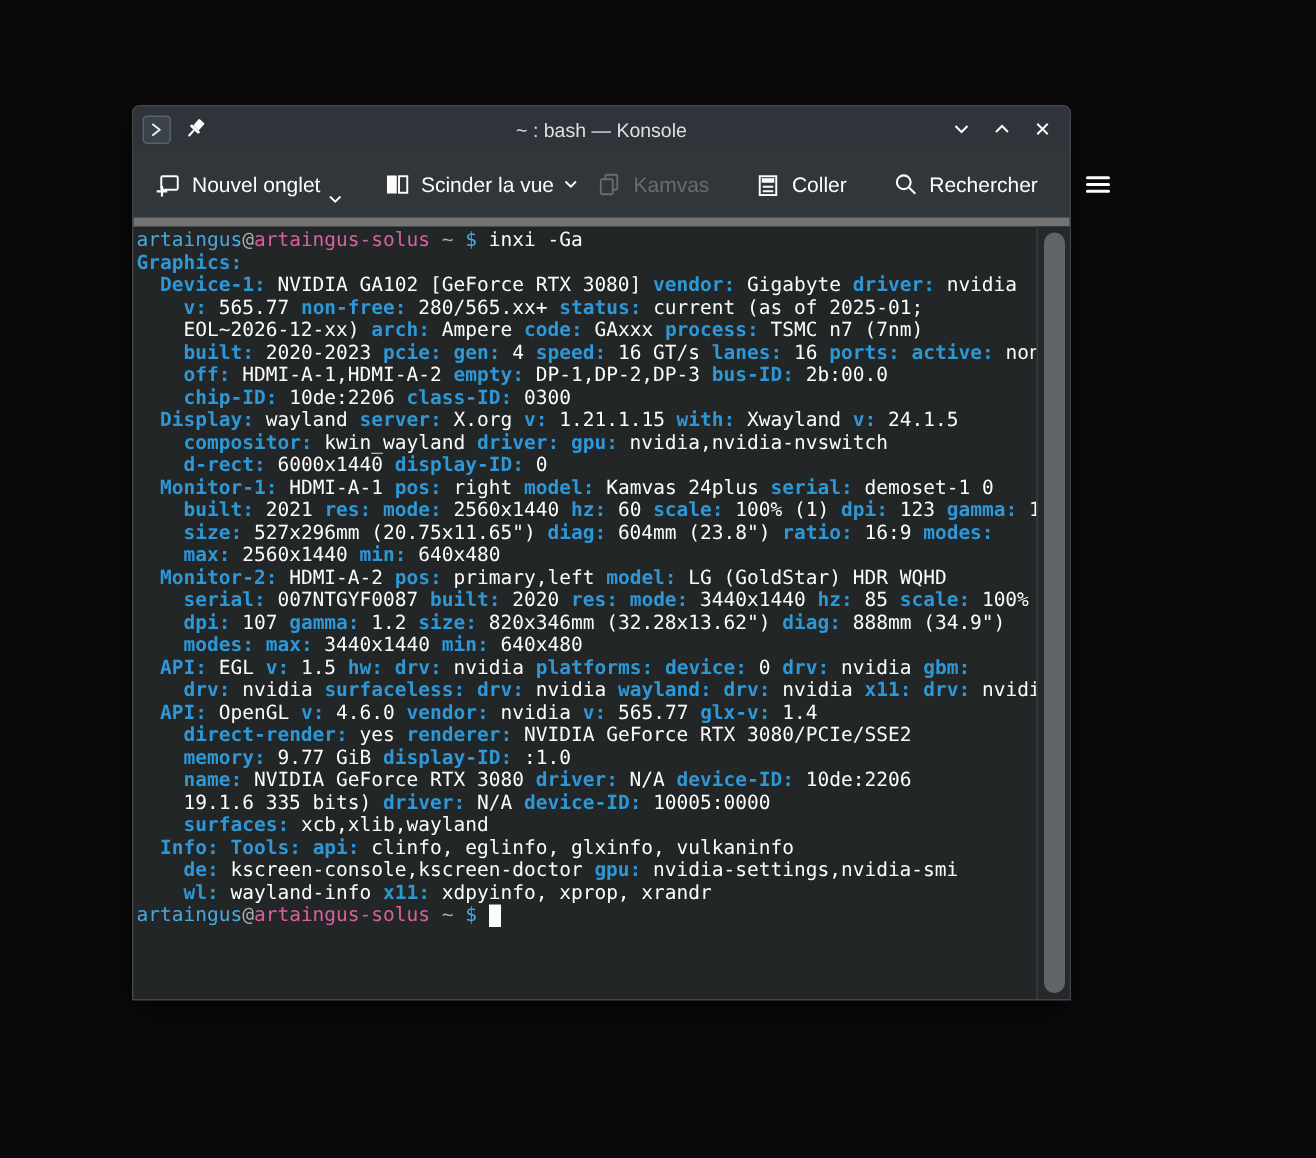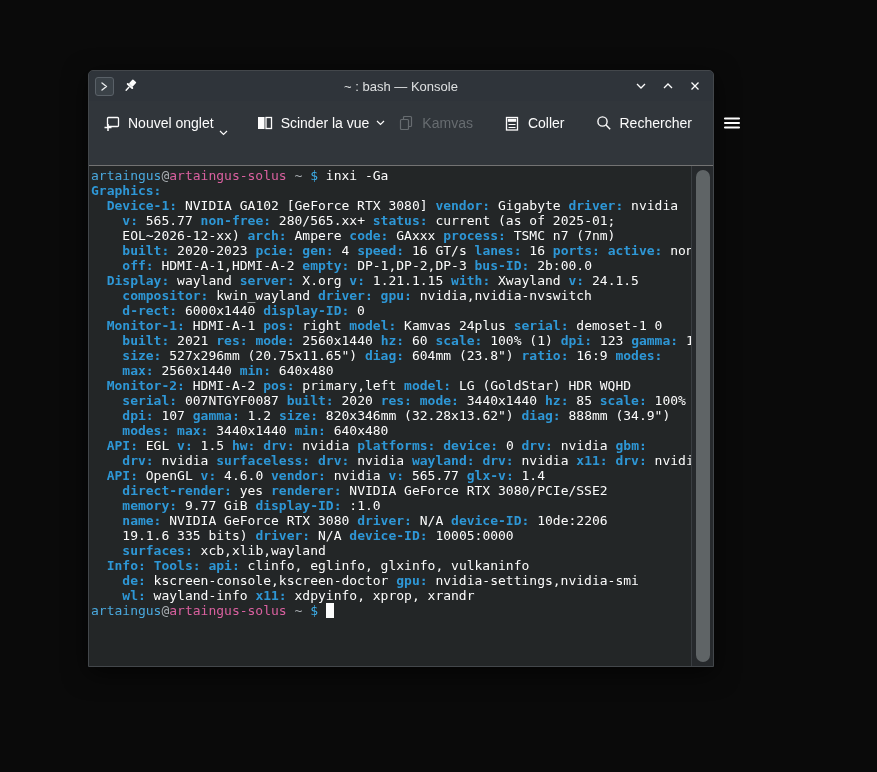--- a/index.html
+++ b/index.html
@@ -45,21 +45,21 @@
   .tool-btn{display:flex;align-items:center;gap:7px;padding:6px 6px;border-radius:3px;}
   .tool-btn .lbl{white-space:nowrap;}
   .tool-btn.disabled{color:var(--disabled);}
   .grp-left{display:flex;align-items:center;gap:16px;}
   .grp-right{margin-left:auto;display:flex;align-items:center;gap:18px;}
   .caret-under{align-self:flex-end;margin-left:-2px;margin-bottom:-4px;}
 
   
   .terminal{
     flex:1;display:flex;background:var(--terminal-bg);
-    border-top:1px solid #737373;min-height:0;margin-top:20px;
+    border-top:6px solid #737373;min-height:0;
   }
   .term-text{
     flex:1;padding:2px 0 0 2px;overflow:hidden;
     font-family:"DejaVu Sans Mono",monospace;font-size:13px;line-height:15px;
   }
   .tline{white-space:pre;height:15px;}
   .seg-k{color:var(--key-blue);font-weight:bold;}
   .seg-w{color:var(--fg);}
   .seg-u{color:var(--user-blue);}
   .seg-h{color:var(--host-pink);}
@@ -172,20 +172,21 @@
 
   <div class="terminal">
     <div class="term-text">
         <div class="tline"><span class="seg-u">artaingus</span><span class="seg-g">@</span><span class="seg-h">artaingus-solus</span><span class="seg-g"> ~ </span><span class="seg-d">$ </span><span class="seg-w">inxi -Ga</span></div>
         <div class="tline"><span class="seg-k">Graphics:</span></div>
         <div class="tline"><span class="seg-w">  </span><span class="seg-k">Device-1:</span><span class="seg-w"> NVIDIA GA102 [GeForce RTX 3080] </span><span class="seg-k">vendor:</span><span class="seg-w"> Gigabyte </span><span class="seg-k">driver:</span><span class="seg-w"> nvidia</span></div>
         <div class="tline"><span class="seg-w">    </span><span class="seg-k">v:</span><span class="seg-w"> 565.77 </span><span class="seg-k">non-free:</span><span class="seg-w"> 280/565.xx+ </span><span class="seg-k">status:</span><span class="seg-w"> current (as of 2025-01;</span></div>
         <div class="tline"><span class="seg-w">    EOL~2026-12-xx) </span><span class="seg-k">arch:</span><span class="seg-w"> Ampere </span><span class="seg-k">code:</span><span class="seg-w"> GAxxx </span><span class="seg-k">process:</span><span class="seg-w"> TSMC n7 (7nm)</span></div>
         <div class="tline"><span class="seg-w">    </span><span class="seg-k">built:</span><span class="seg-w"> 2020-2023 </span><span class="seg-k">pcie:</span><span class="seg-w"> </span><span class="seg-k">gen:</span><span class="seg-w"> 4 </span><span class="seg-k">speed:</span><span class="seg-w"> 16 GT/s </span><span class="seg-k">lanes:</span><span class="seg-w"> 16 </span><span class="seg-k">ports:</span><span class="seg-w"> </span><span class="seg-k">active:</span><span class="seg-w"> none</span></div>
         <div class="tline"><span class="seg-w">    </span><span class="seg-k">off:</span><span class="seg-w"> HDMI-A-1,HDMI-A-2 </span><span class="seg-k">empty:</span><span class="seg-w"> DP-1,DP-2,DP-3 </span><span class="seg-k">bus-ID:</span><span class="seg-w"> 2b:00.0</span></div>
+        <div class="tline"><span class="seg-w">    </span><span class="seg-k">chip-ID:</span><span class="seg-w"> 10de:2206 </span><span class="seg-k">class-ID:</span><span class="seg-w"> 0300</span></div>
         <div class="tline"><span class="seg-w">  </span><span class="seg-k">Display:</span><span class="seg-w"> wayland </span><span class="seg-k">server:</span><span class="seg-w"> X.org </span><span class="seg-k">v:</span><span class="seg-w"> 1.21.1.15 </span><span class="seg-k">with:</span><span class="seg-w"> Xwayland </span><span class="seg-k">v:</span><span class="seg-w"> 24.1.5</span></div>
         <div class="tline"><span class="seg-w">    </span><span class="seg-k">compositor:</span><span class="seg-w"> kwin_wayland </span><span class="seg-k">driver:</span><span class="seg-w"> </span><span class="seg-k">gpu:</span><span class="seg-w"> nvidia,nvidia-nvswitch</span></div>
         <div class="tline"><span class="seg-w">    </span><span class="seg-k">d-rect:</span><span class="seg-w"> 6000x1440 </span><span class="seg-k">display-ID:</span><span class="seg-w"> 0</span></div>
         <div class="tline"><span class="seg-w">  </span><span class="seg-k">Monitor-1:</span><span class="seg-w"> HDMI-A-1 </span><span class="seg-k">pos:</span><span class="seg-w"> right </span><span class="seg-k">model:</span><span class="seg-w"> Kamvas 24plus </span><span class="seg-k">serial:</span><span class="seg-w"> demoset-1 0</span></div>
         <div class="tline"><span class="seg-w">    </span><span class="seg-k">built:</span><span class="seg-w"> 2021 </span><span class="seg-k">res:</span><span class="seg-w"> </span><span class="seg-k">mode:</span><span class="seg-w"> 2560x1440 </span><span class="seg-k">hz:</span><span class="seg-w"> 60 </span><span class="seg-k">scale:</span><span class="seg-w"> 100% (1) </span><span class="seg-k">dpi:</span><span class="seg-w"> 123 </span><span class="seg-k">gamma:</span><span class="seg-w"> 1.2</span></div>
         <div class="tline"><span class="seg-w">    </span><span class="seg-k">size:</span><span class="seg-w"> 527x296mm (20.75x11.65") </span><span class="seg-k">diag:</span><span class="seg-w"> 604mm (23.8") </span><span class="seg-k">ratio:</span><span class="seg-w"> 16:9 </span><span class="seg-k">modes:</span></div>
         <div class="tline"><span class="seg-w">    </span><span class="seg-k">max:</span><span class="seg-w"> 2560x1440 </span><span class="seg-k">min:</span><span class="seg-w"> 640x480</span></div>
         <div class="tline"><span class="seg-w">  </span><span class="seg-k">Monitor-2:</span><span class="seg-w"> HDMI-A-2 </span><span class="seg-k">pos:</span><span class="seg-w"> primary,left </span><span class="seg-k">model:</span><span class="seg-w"> LG (GoldStar) HDR WQHD</span></div>
         <div class="tline"><span class="seg-w">    </span><span class="seg-k">serial:</span><span class="seg-w"> 007NTGYF0087 </span><span class="seg-k">built:</span><span class="seg-w"> 2020 </span><span class="seg-k">res:</span><span class="seg-w"> </span><span class="seg-k">mode:</span><span class="seg-w"> 3440x1440 </span><span class="seg-k">hz:</span><span class="seg-w"> 85 </span><span class="seg-k">scale:</span><span class="seg-w"> 100% (1)</span></div>
         <div class="tline"><span class="seg-w">    </span><span class="seg-k">dpi:</span><span class="seg-w"> 107 </span><span class="seg-k">gamma:</span><span class="seg-w"> 1.2 </span><span class="seg-k">size:</span><span class="seg-w"> 820x346mm (32.28x13.62") </span><span class="seg-k">diag:</span><span class="seg-w"> 888mm (34.9")</span></div>

